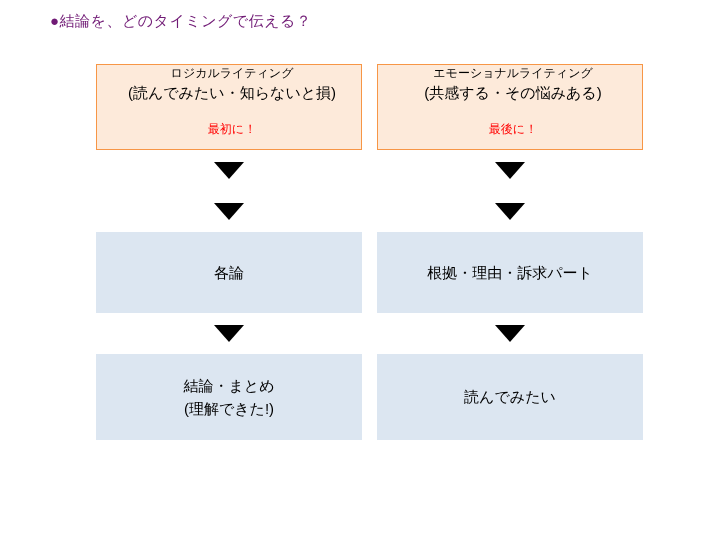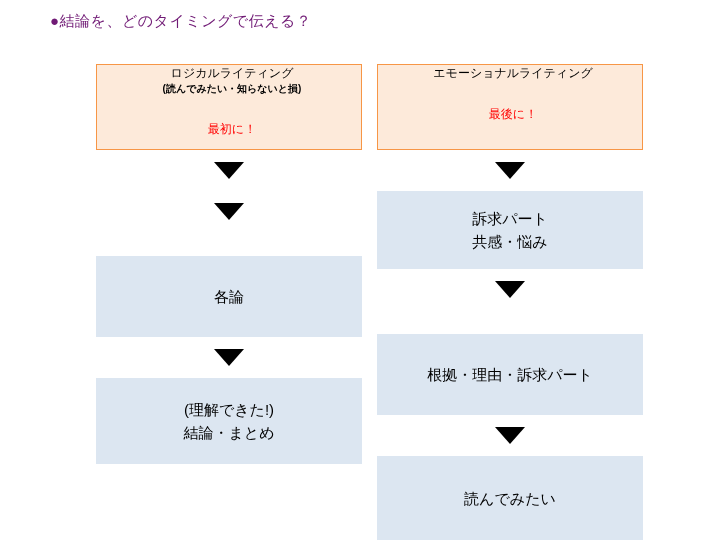--- a/index.html
+++ b/index.html
@@ -47,26 +47,25 @@
     flex-direction: column;
     align-items: center;
     text-align: center;
     padding-left: 6px;
   }
   .header-line1 {
     font-size: 12px;
     line-height: 1.45;
   }
   .header-line2 {
-    font-size: 10px;
+    font-size: 15px;
     line-height: 1.45;
-    font-weight: bold;
   }
   .timing {
-    margin-top: 24px;
+    margin-top: 17px;
     font-size: 12px;
     color: var(--timing-color, #ff0000);
   }
   .arrow {
     width: 0;
     height: 0;
     border-left: 15px solid transparent;
     border-right: 15px solid transparent;
     border-top: 17px solid var(--arrow-color, #000000);
     margin: 12px 0;
@@ -76,21 +75,21 @@
     background: var(--box-bg, #dce6f1);
     display: flex;
     flex-direction: column;
     align-items: center;
     justify-content: center;
     text-align: center;
     font-size: 15px;
     line-height: 1.55;
   }
   .step-box.h78 { height: 78px; }
-  .step-box.h80 { height: 81px; margin-top: 24px; }
+  .step-box.h80 { height: 81px; }
   .step-box.h86 { height: 86px; }
 </style>
 </head>
 <body>
 
 <div class="canvas">
 
   <div class="title">●結論を、どのタイミングで伝える？</div>
 
   <div class="columns">
@@ -107,37 +106,34 @@
 
       <div class="arrow"></div>
 
       <div class="step-box h80">
         <span>各論</span>
       </div>
 
       <div class="arrow"></div>
 
       <div class="step-box h86">
+        <span>結論・まとめ</span>
         <span>(理解できた!)</span>
-        <span>結論・まとめ</span>
       </div>
     </div>
 
     <div class="column">
       <div class="header-box">
         <span class="header-line1">エモーショナルライティング</span>
+        <span class="header-line2">(共感する・その悩みある)</span>
         <span class="timing">最後に！</span>
       </div>
 
       <div class="arrow"></div>
 
-      <div class="step-box h78">
-        <span>訴求パート</span>
-        <span>共感・悩み</span>
-      </div>
 
       <div class="arrow"></div>
 
       <div class="step-box h80">
         <span>根拠・理由・訴求パート</span>
       </div>
 
       <div class="arrow"></div>
 
       <div class="step-box h86">

